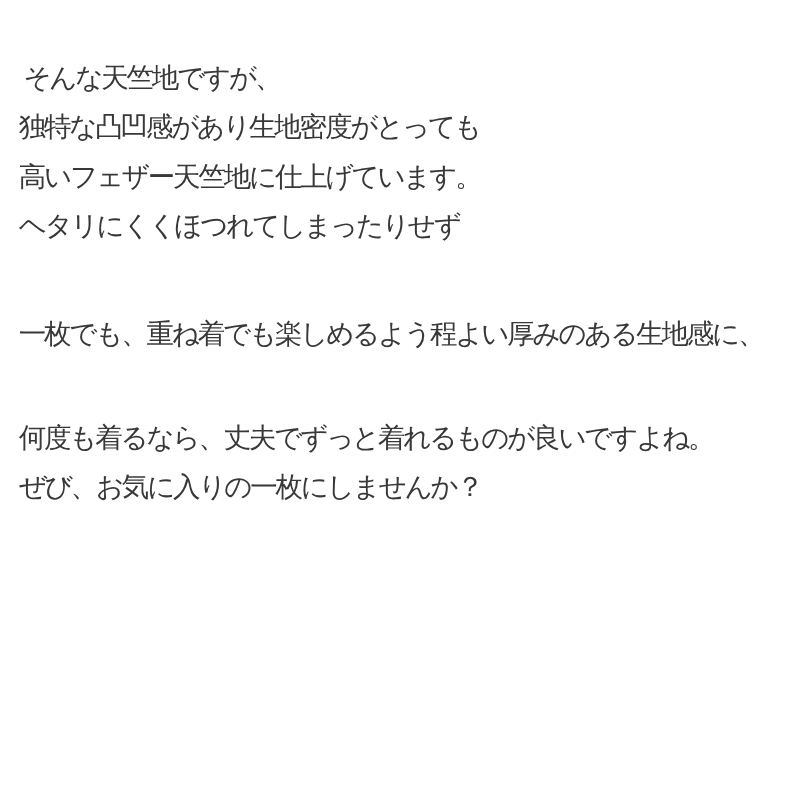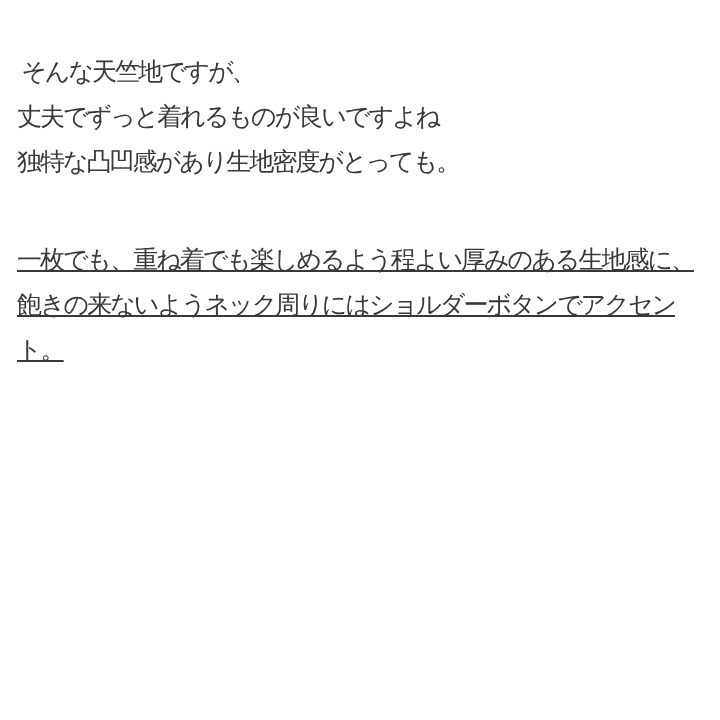--- a/index.html
+++ b/index.html
@@ -18,43 +18,46 @@
     font-family: "Liberation Serif", "DejaVu Serif", serif;
     color: #383838;
     font-size: 25px;
     font-weight: 400;
   }
   .paragraph {
     margin: 0;
   }
   .paragraph + .paragraph.gap-large {
     margin-top: 53px;
-    text-decoration: underline;
   }
   .paragraph + .paragraph.gap-medium {
     margin-top: 49px;
   }
   .line {
     margin: 0;
     line-height: 45px;
     height: 45px;
     letter-spacing: -2px;
     white-space: pre-wrap;
   }
 </style>
 </head>
 <body>
 
 <div class="page">
 
   <div class="paragraph">
     <p class="line"> そんな天竺地ですが、</p>
-    <p class="line">丈夫でずっと着れるものが良いですよね</p>
-    <p class="line">独特な凸凹感があり生地密度がとっても。</p>
+    <p class="line">独特な凸凹感があり生地密度がとっても</p>
+    <p class="line">高いフェザー天竺地に仕上げています。</p>
+    <p class="line">ヘタリにくくほつれてしまったりせず</p>
   </div>
 
   <div class="paragraph gap-large">
     <p class="line">一枚でも、重ね着でも楽しめるよう程よい厚みのある生地感に、</p>
-    <p class="line">飽きの来ないようネック周りにはショルダーボタンでアクセント。</p>
   </div>
 
+  <div class="paragraph gap-medium">
+    <p class="line">何度も着るなら、丈夫でずっと着れるものが良いですよね。</p>
+    <p class="line">ぜび、お気に入りの一枚にしませんか？</p>
+  </div>
 
 </div>
 
 </body></html>

